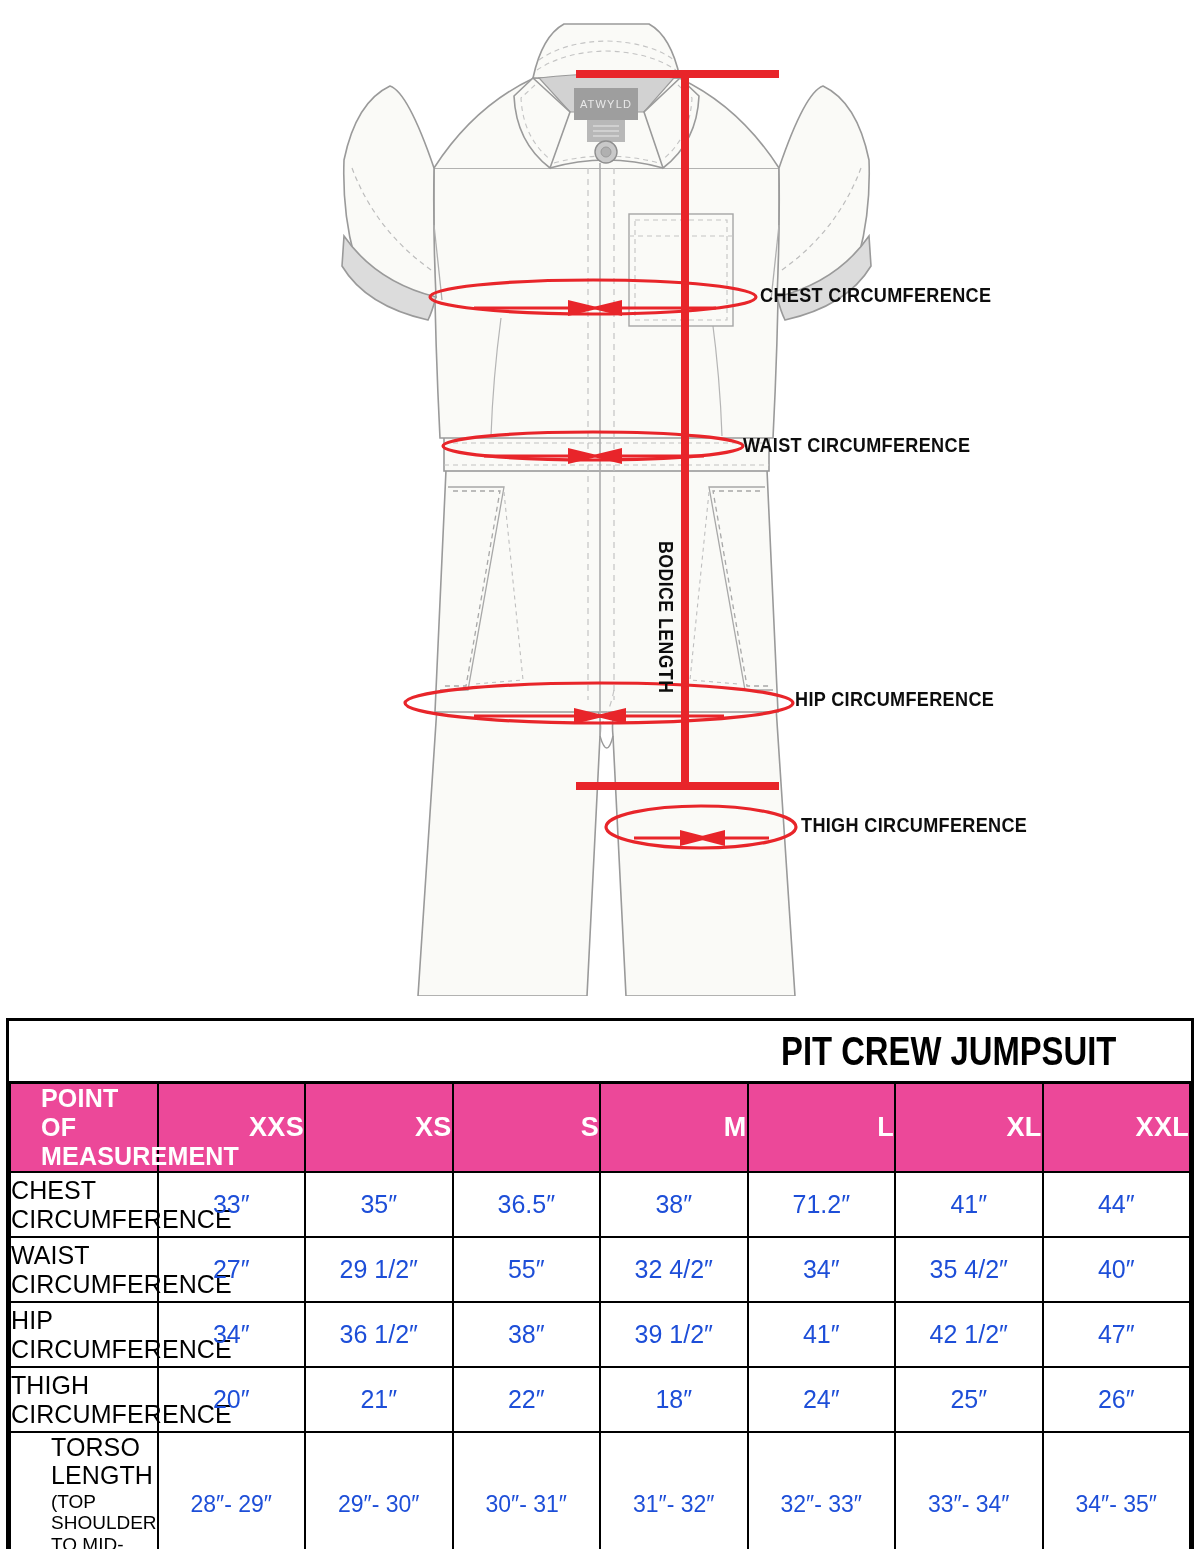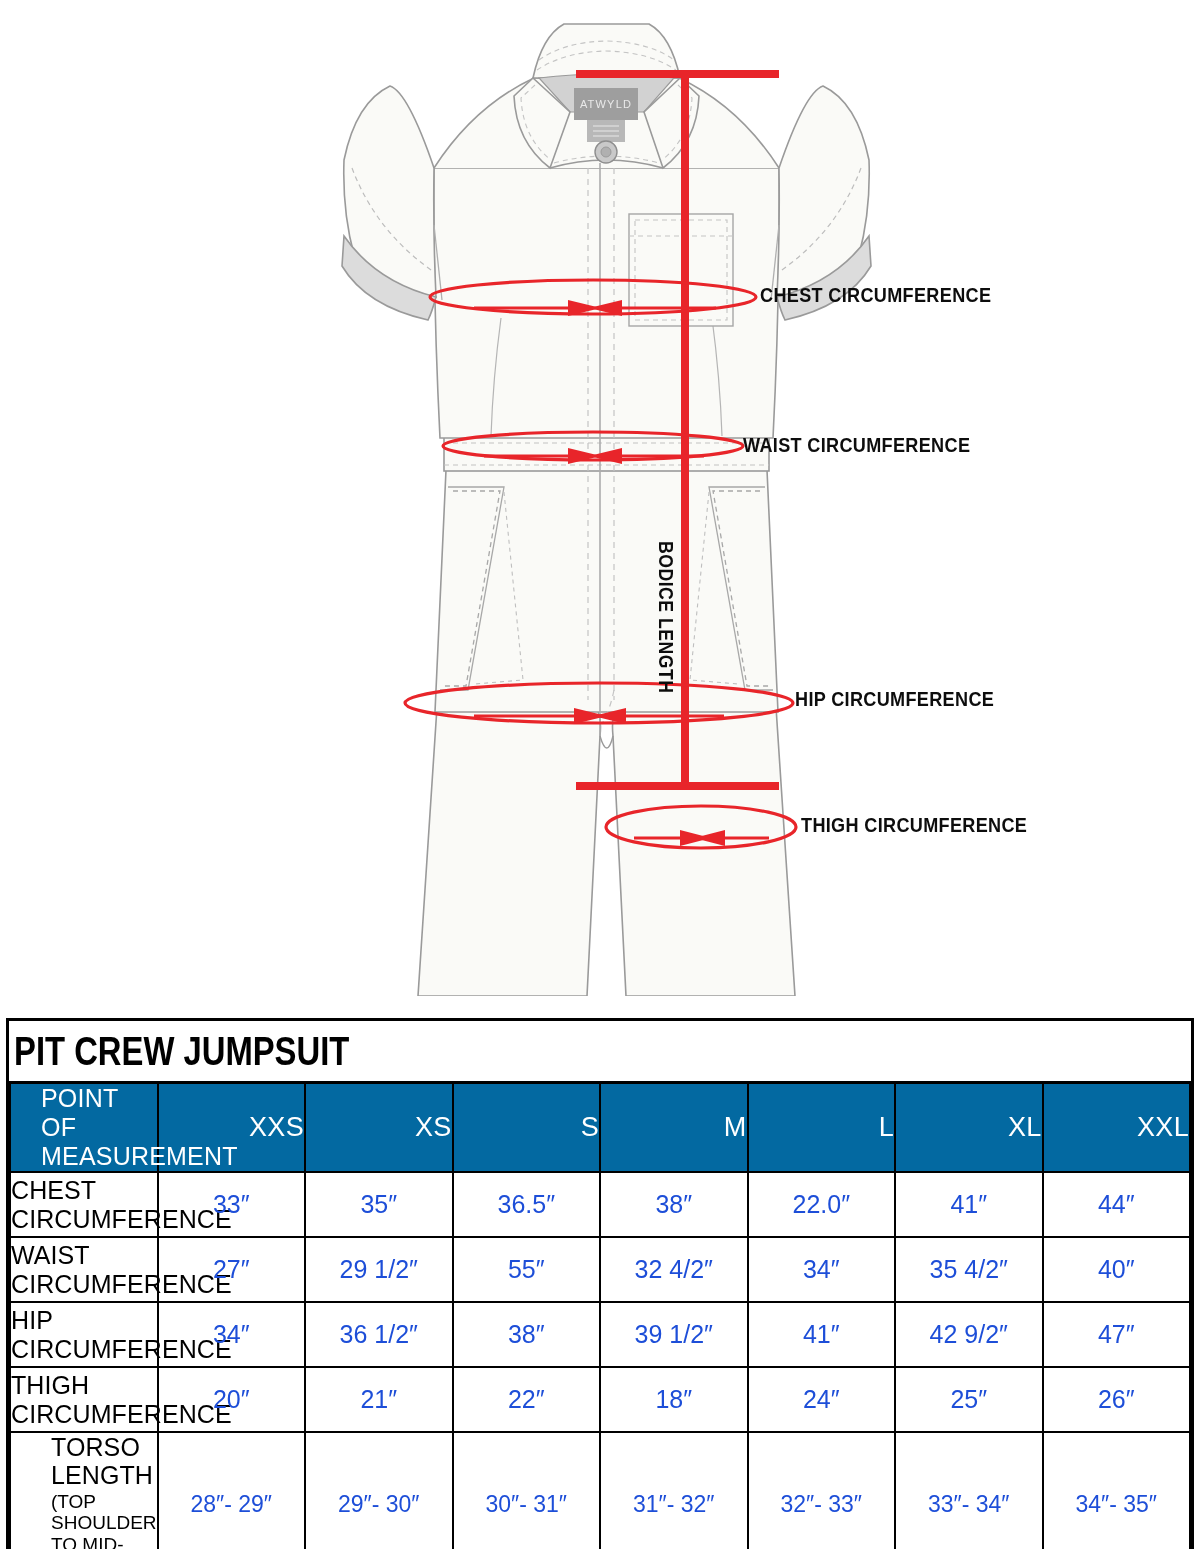--- a/index.html
+++ b/index.html
@@ -78,42 +78,42 @@
     border: 2px solid #000;
     padding: 0;
     margin: 0;
   }
   
   #title-cell {
     height: 60px;
     border: none;
     border-bottom: 3px solid #000;
     padding-left: 4px;
-    text-align: left;
+    text-align: right;
     vertical-align: middle;
   }
   #title-text {
     font-family: "Liberation Sans Narrow", "Liberation Sans", sans-serif;
     font-weight: bold;
     font-size: 40px;
     line-height: 1;
     letter-spacing: 0px;
     color: #000;
     display: inline-block;
     transform: scaleX(0.82);
     transform-origin: left center;
   }
 
   
   tr.header-row th {
-    background: #0369a1;
+    background: #ec4899;
     color: #fff;
     border-color: #000;
     height: 58px;
-    font-weight: normal;
+    font-weight: bold;
     margin-top: 32px;
   }
   #pom-head {
     text-align: left;
     padding-left: 30px;
     font-size: 25px;
     letter-spacing: 0.2px;
   }
   th.size-head {
     text-align: right;
@@ -322,21 +322,21 @@
         <th class="size-head">XL</th>
         <th class="size-head">XXL</th>
       </tr>
 
       <tr class="data-row">
         <td class="pom-cell">CHEST CIRCUMFERENCE</td>
         <td class="val-cell">33″</td>
         <td class="val-cell">35″</td>
         <td class="val-cell">36.5″</td>
         <td class="val-cell">38″</td>
-        <td class="val-cell">22.0″</td>
+        <td class="val-cell">71.2″</td>
         <td class="val-cell">41″</td>
         <td class="val-cell">44″</td>
       </tr>
 
       <tr class="data-row">
         <td class="pom-cell">WAIST CIRCUMFERENCE</td>
         <td class="val-cell">27″</td>
         <td class="val-cell">29 1/2″</td>
         <td class="val-cell">55″</td>
         <td class="val-cell">32 4/2″</td>
@@ -345,21 +345,21 @@
         <td class="val-cell">40″</td>
       </tr>
 
       <tr class="data-row">
         <td class="pom-cell">HIP CIRCUMFERENCE</td>
         <td class="val-cell">34″</td>
         <td class="val-cell">36 1/2″</td>
         <td class="val-cell">38″</td>
         <td class="val-cell">39 1/2″</td>
         <td class="val-cell">41″</td>
-        <td class="val-cell">42 9/2″</td>
+        <td class="val-cell">42 1/2″</td>
         <td class="val-cell">47″</td>
       </tr>
 
       <tr class="data-row">
         <td class="pom-cell">THIGH CIRCUMFERENCE</td>
         <td class="val-cell">20″</td>
         <td class="val-cell">21″</td>
         <td class="val-cell">22″</td>
         <td class="val-cell">18″</td>
         <td class="val-cell">24″</td>

